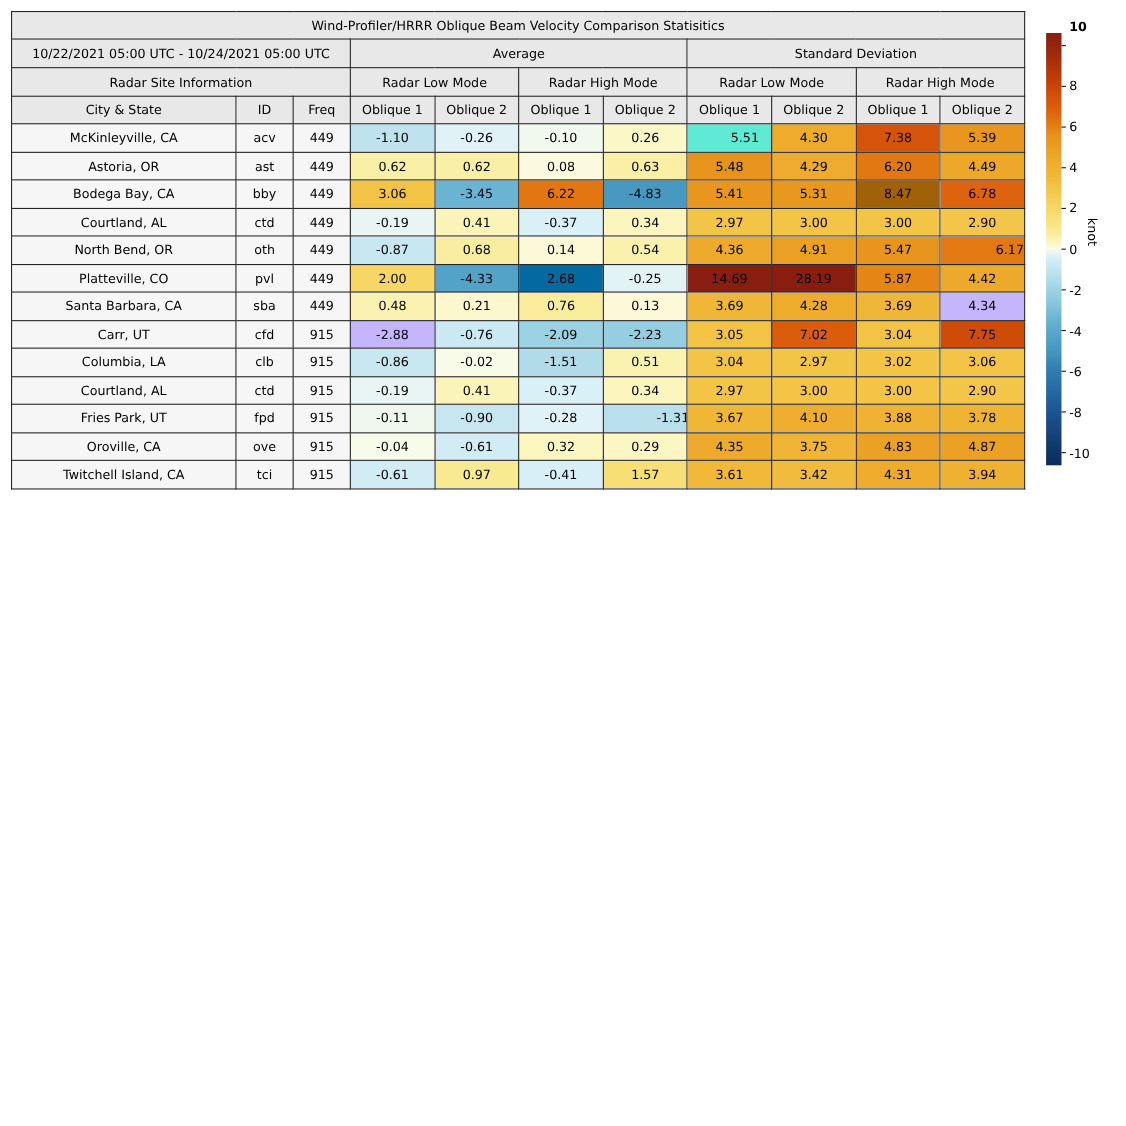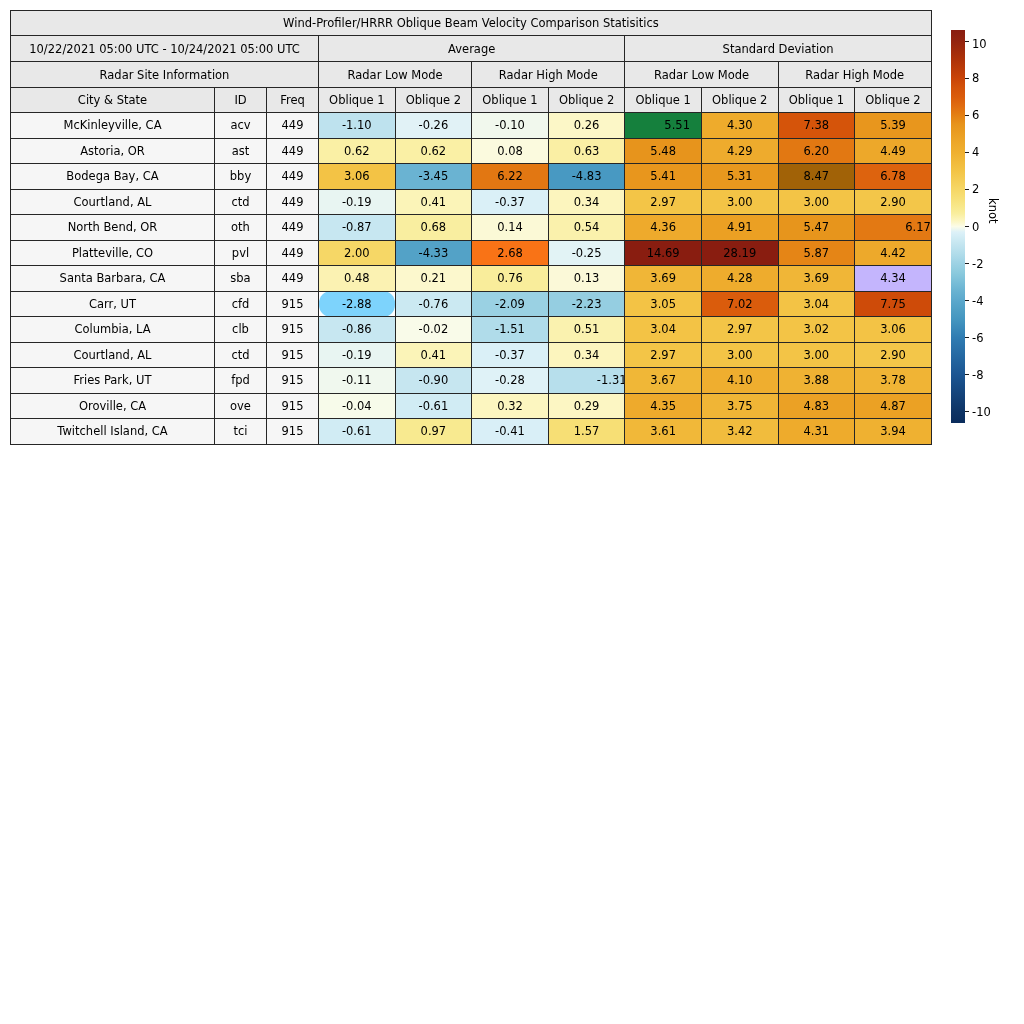--- a/index.html
+++ b/index.html
@@ -87,21 +87,21 @@
     </thead>
     <tbody id="tbody-rows">
         <tr class="r-data">
           <td class="site">McKinleyville, CA</td>
           <td class="site">acv</td>
           <td class="site">449</td>
           <td style="background: rgb(190, 226, 238);">-1.10</td>
           <td style="background: rgb(225, 242, 246);">-0.26</td>
           <td style="background: rgb(241, 248, 237);">-0.10</td>
           <td style="background: rgb(252, 247, 199);">0.26</td>
-          <td style="background: #15803d; padding-left: 28px;">5.51</td>
+          <td style="background: #5eead4; padding-left: 28px;">5.51</td>
           <td style="background: rgb(238, 171, 44);">4.30</td>
           <td style="background: rgb(213, 84, 10);">7.38</td>
           <td style="background: rgb(232, 150, 29);">5.39</td>
         </tr>
         <tr class="r-data">
           <td class="site">Astoria, OR</td>
           <td class="site">ast</td>
           <td class="site">449</td>
           <td style="background: rgb(250, 240, 165);">0.62</td>
           <td style="background: rgb(250, 240, 165);">0.62</td>
@@ -150,21 +150,21 @@
           <td style="background: rgb(235, 160, 35);">4.91</td>
           <td style="background: rgb(231, 149, 28);">5.47</td>
           <td style="background: rgb(227, 121, 19); text-align: right;">6.17</td>
         </tr>
         <tr class="r-data">
           <td class="site">Platteville, CO</td>
           <td class="site">pvl</td>
           <td class="site">449</td>
           <td style="background: rgb(246, 215, 102);">2.00</td>
           <td style="background: rgb(83, 162, 199);">-4.33</td>
-          <td style="background: #f97316; text-align: center;">2.68</td>
+          <td style="background: #0369a1; text-align: center;">2.68</td>
           <td style="background: rgb(226, 243, 245);">-0.25</td>
           <td style="background: rgb(137, 29, 16);">14.69</td>
           <td style="background: rgb(137, 29, 16);">28.19</td>
           <td style="background: rgb(229, 133, 22);">5.87</td>
           <td style="background: rgb(237, 169, 43);">4.42</td>
         </tr>
         <tr class="r-data">
           <td class="site">Santa Barbara, CA</td>
           <td class="site">sba</td>
           <td class="site">449</td>
@@ -174,21 +174,21 @@
           <td style="background: rgb(251, 249, 216);">0.13</td>
           <td style="background: rgb(240, 182, 55);">3.69</td>
           <td style="background: rgb(238, 172, 45);">4.28</td>
           <td style="background: rgb(240, 182, 55);">3.69</td>
           <td style="background: #c4b5fd; margin-top: 36px;">4.34</td>
         </tr>
         <tr class="r-data">
           <td class="site">Carr, UT</td>
           <td class="site">cfd</td>
           <td class="site">915</td>
-          <td style="background: #7dd3fc; border-radius: 12px;">-2.88</td>
+          <td style="background: #c4b5fd;">-2.88</td>
           <td style="background: rgb(203, 233, 242);">-0.76</td>
           <td style="background: rgb(154, 209, 227);">-2.09</td>
           <td style="background: rgb(149, 206, 225);">-2.23</td>
           <td style="background: rgb(243, 195, 69);">3.05</td>
           <td style="background: rgb(218, 92, 12);">7.02</td>
           <td style="background: rgb(243, 195, 69);">3.04</td>
           <td style="background: rgb(206, 75, 9);">7.75</td>
         </tr>
         <tr class="r-data">
           <td class="site">Columbia, LA</td>
@@ -254,21 +254,21 @@
           <td style="background: rgb(241, 188, 61);">3.42</td>
           <td style="background: rgb(238, 171, 44);">4.31</td>
           <td style="background: rgb(239, 177, 49);">3.94</td>
         </tr>
       </tbody>
   </table>
 
   <div class="cbar" id="cbar" style="background: linear-gradient(rgb(137, 29, 16) 0%, rgb(147, 36, 15) 2.83%, rgb(174, 51, 9) 7.55%, rgb(201, 68, 8) 12.26%, rgb(211, 82, 10) 14.62%, rgb(218, 92, 12) 16.98%, rgb(224, 108, 16) 19.34%, rgb(228, 128, 20) 21.7%, rgb(231, 148, 28) 24.06%, rgb(234, 158, 34) 26.42%, rgb(237, 168, 42) 28.77%, rgb(239, 176, 48) 31.13%, rgb(243, 196, 70) 35.85%, rgb(246, 215, 102) 40.57%, rgb(247, 224, 120) 42.92%, rgb(248, 233, 142) 45.28%, rgb(249, 238, 158) 46.7%, rgb(252, 246, 194) 48.58%, rgb(251, 252, 232) 50%, rgb(221, 241, 248) 51.42%, rgb(205, 234, 243) 53.3%, rgb(194, 228, 239) 54.72%, rgb(176, 220, 234) 57.08%, rgb(157, 210, 228) 59.43%, rgb(139, 202, 221) 61.79%, rgb(121, 190, 216) 64.15%, rgb(104, 178, 209) 66.51%, rgb(91, 168, 204) 68.87%, rgb(79, 159, 197) 71.23%, rgb(68, 150, 192) 73.58%, rgb(47, 124, 178) 78.3%, rgb(27, 85, 146) 87.74%, rgb(14, 52, 101) 97.17%, rgb(10, 44, 92) 100%);"></div>
   <div id="cbar-ticks">
       <div class="cbar-tick" style="top: 40.6226px;"></div>
-      <div class="cbar-ticklabel" style="top: 37px;">10</div>
+      <div class="cbar-ticklabel" style="top: 17px; font-weight: bold;">10</div>
       <div class="cbar-tick" style="top: 77.6981px;"></div>
       <div class="cbar-ticklabel" style="top: 71.1981px;">8</div>
       <div class="cbar-tick" style="top: 114.774px;"></div>
       <div class="cbar-ticklabel" style="top: 108.274px;">6</div>
       <div class="cbar-tick" style="top: 151.849px;"></div>
       <div class="cbar-ticklabel" style="top: 145.349px;">4</div>
       <div class="cbar-tick" style="top: 188.925px;"></div>
       <div class="cbar-ticklabel" style="top: 182.425px;">2</div>
       <div class="cbar-tick" style="top: 226px;"></div>
       <div class="cbar-ticklabel" style="top: 219.5px;">0</div>

